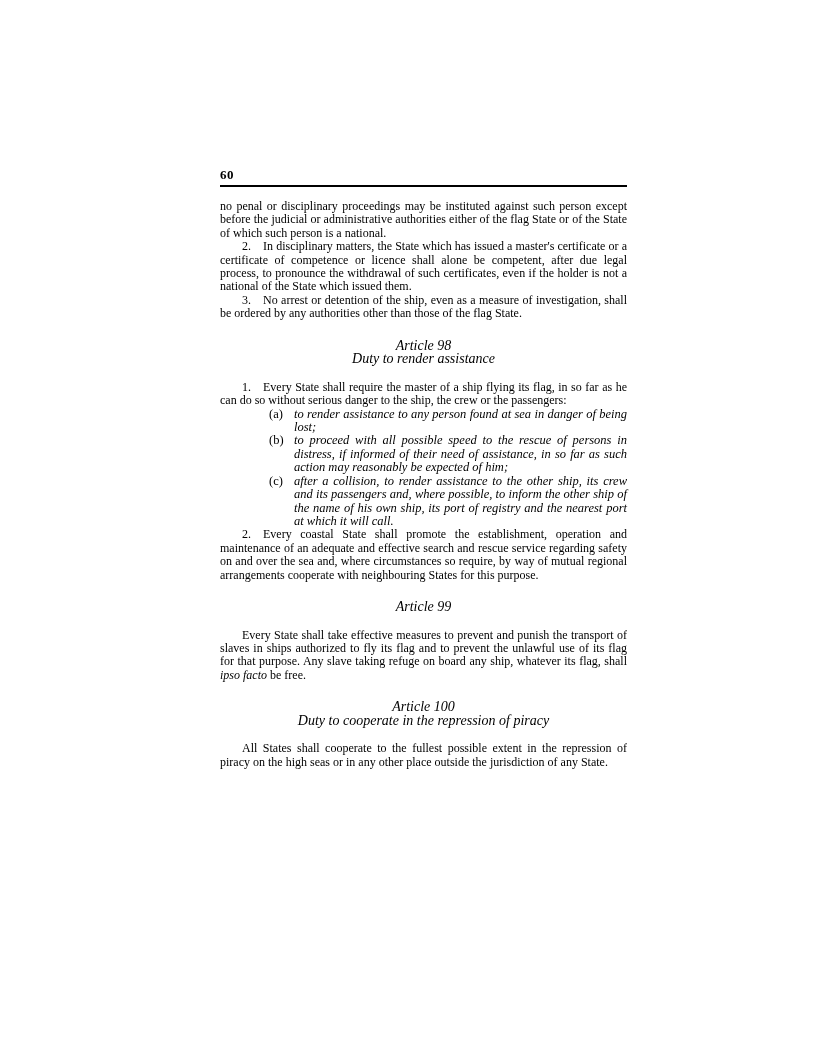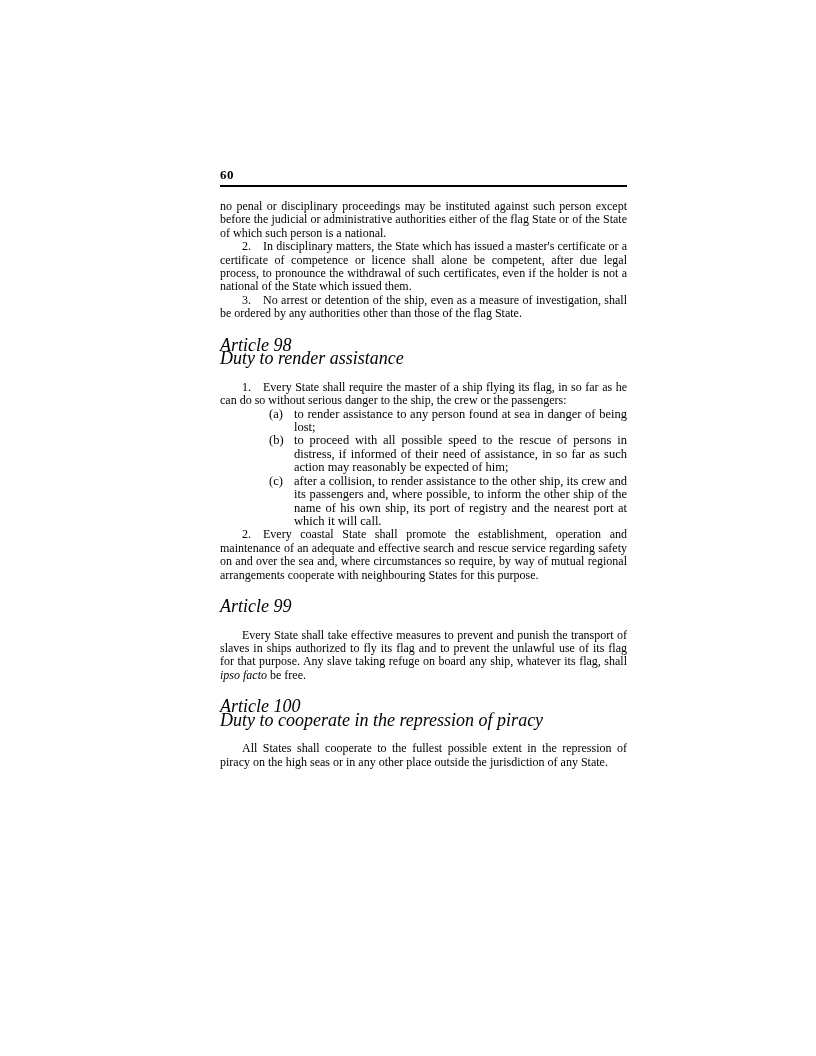--- a/index.html
+++ b/index.html
@@ -32,34 +32,34 @@
   }
   .body-par {
     font-size: 12px;
     line-height: 13.4px;
     text-align: justify;
     text-indent: 22px;
     font-family: Liberation Serif, serif;
   }
   .no-indent { text-indent: 0; }
   .article-heading {
-    text-align: left;
+    text-align: center;
     font-style: italic;
-    font-size: 18px;
+    font-size: 14px;
     line-height: 13.6px;
     margin: 18px 0 15px 0;
   }
   .hanging-list { margin-left: 49px; }
   .list-item {
     display: flex;
     font-size: 12.5px;
     line-height: 13.4px;
   }
   .list-label { flex: none; width: 25px; }
-  .list-text { flex: 1; text-align: justify; }
+  .list-text { flex: 1; text-align: justify; font-style: italic; }
   .italic { font-style: italic; }
 </style>
 </head>
 <body>
 
 <div class="page">
   <div class="content">
 
     <div class="page-header">
       <span class="page-num">60</span>

